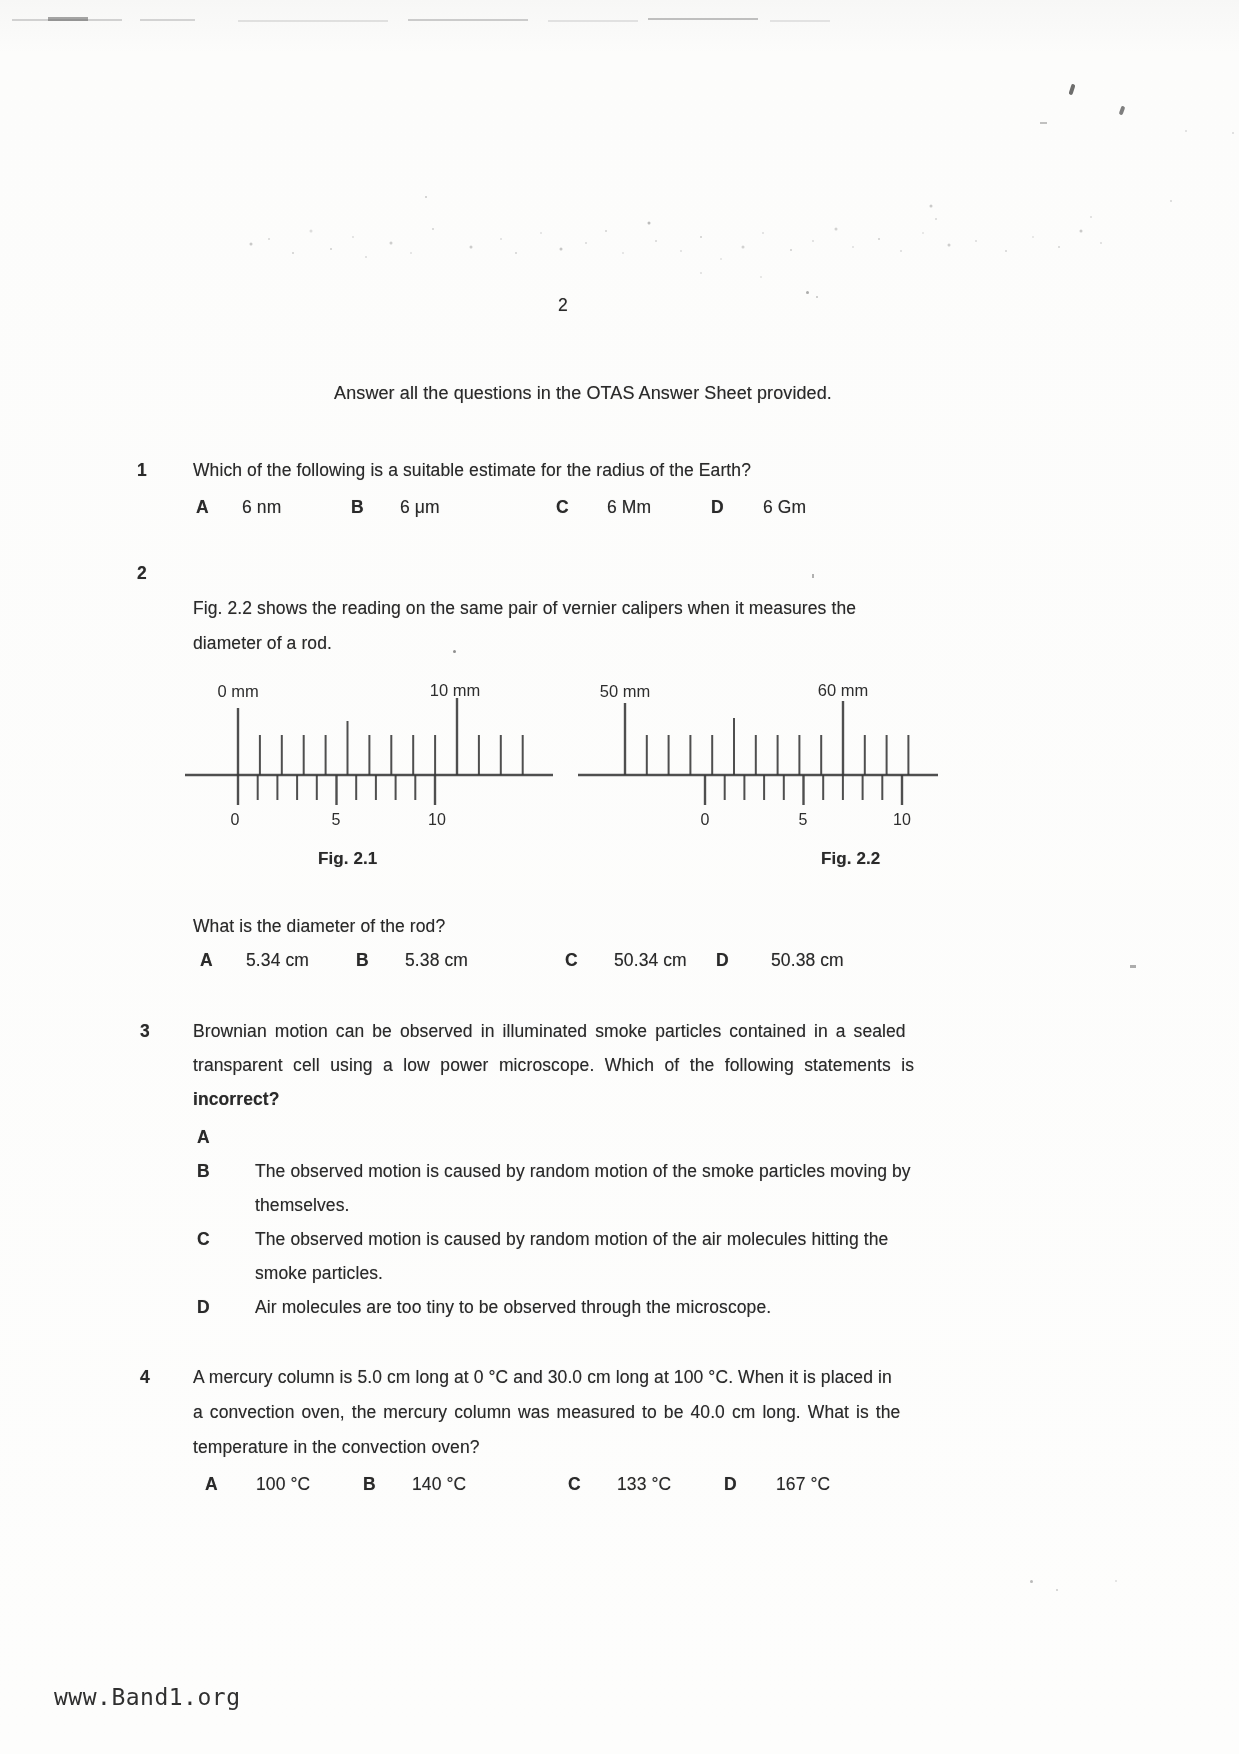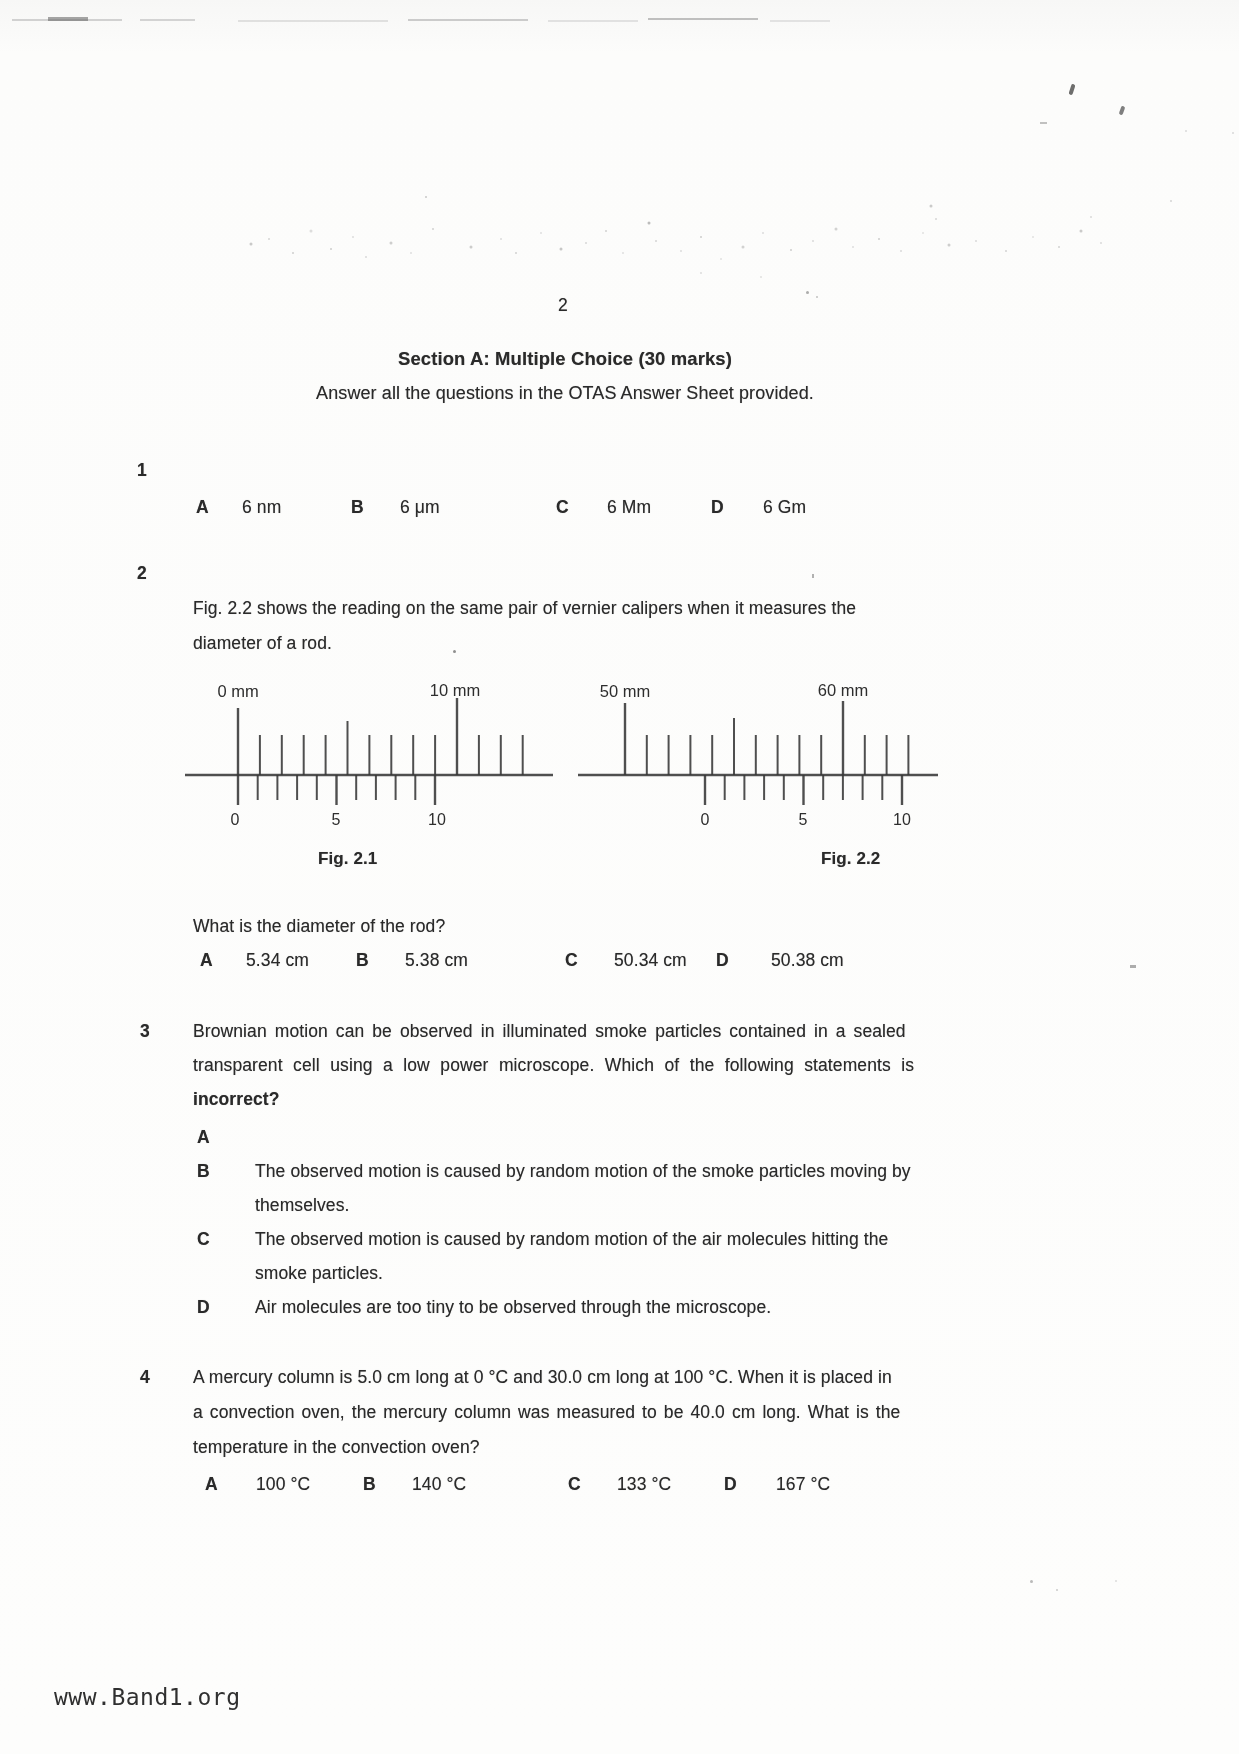--- a/index.html
+++ b/index.html
@@ -67,24 +67,24 @@
   <div class="art" style="left:816px;top:296px;width:2px;height:2px;background:#888;border-radius:50%;opacity:.5"></div>
   <div class="art" style="left:453px;top:650px;width:3px;height:3px;background:#555;border-radius:50%;opacity:.65"></div>
   <div class="art" style="left:812px;top:574px;width:2px;height:4px;background:#666;opacity:.5"></div>
   <div class="art" style="left:1130px;top:965px;width:6px;height:3px;background:#8a8a8a;opacity:.7"></div>
   <div class="art" style="left:1030px;top:1580px;width:3px;height:3px;background:#777;border-radius:50%;opacity:.5"></div>
   <div class="art" style="left:1056px;top:1589px;width:2px;height:2px;background:#999;border-radius:50%;opacity:.5"></div>
   <div class="art" style="left:1115px;top:1580px;width:2px;height:2px;background:#aaa;border-radius:50%;opacity:.4"></div>
   <div class="noise"></div>
 
   <div class="t" style="left:558px;top:295px;font-size:17.5px;">2</div>
-  <div class="t b center" style="top:348px;font-size:18.5px;">Section A: Multiple Choice (30 marks)</div>
-  <div class="t center" style="top:383px;font-size:18px;">Answer all the questions in the OTAS Answer Sheet provided.</div>
+  <div class="t center" style="top:383px;font-size:18px;padding-left:18px;">Answer all the questions in the OTAS Answer Sheet provided.</div>
 
   <div class="t qnum" style="left:137px;top:460px;">1</div>
+  <div class="t" style="left:193px;top:460px;">Which of the following is a suitable estimate for the radius of the Earth?</div>
   <div class="t optL" style="left:196px;top:497px;">A</div>
   <div class="t" style="left:242px;top:497px;">6 nm</div>
   <div class="t optL" style="left:351px;top:497px;">B</div>
   <div class="t" style="left:400px;top:497px;">6 μm</div>
   <div class="t optL" style="left:556px;top:497px;">C</div>
   <div class="t" style="left:607px;top:497px;">6 Mm</div>
   <div class="t optL" style="left:711px;top:497px;">D</div>
   <div class="t" style="left:763px;top:497px;">6 Gm</div>
 
   <div class="t qnum" style="left:137px;top:563px;">2</div>

